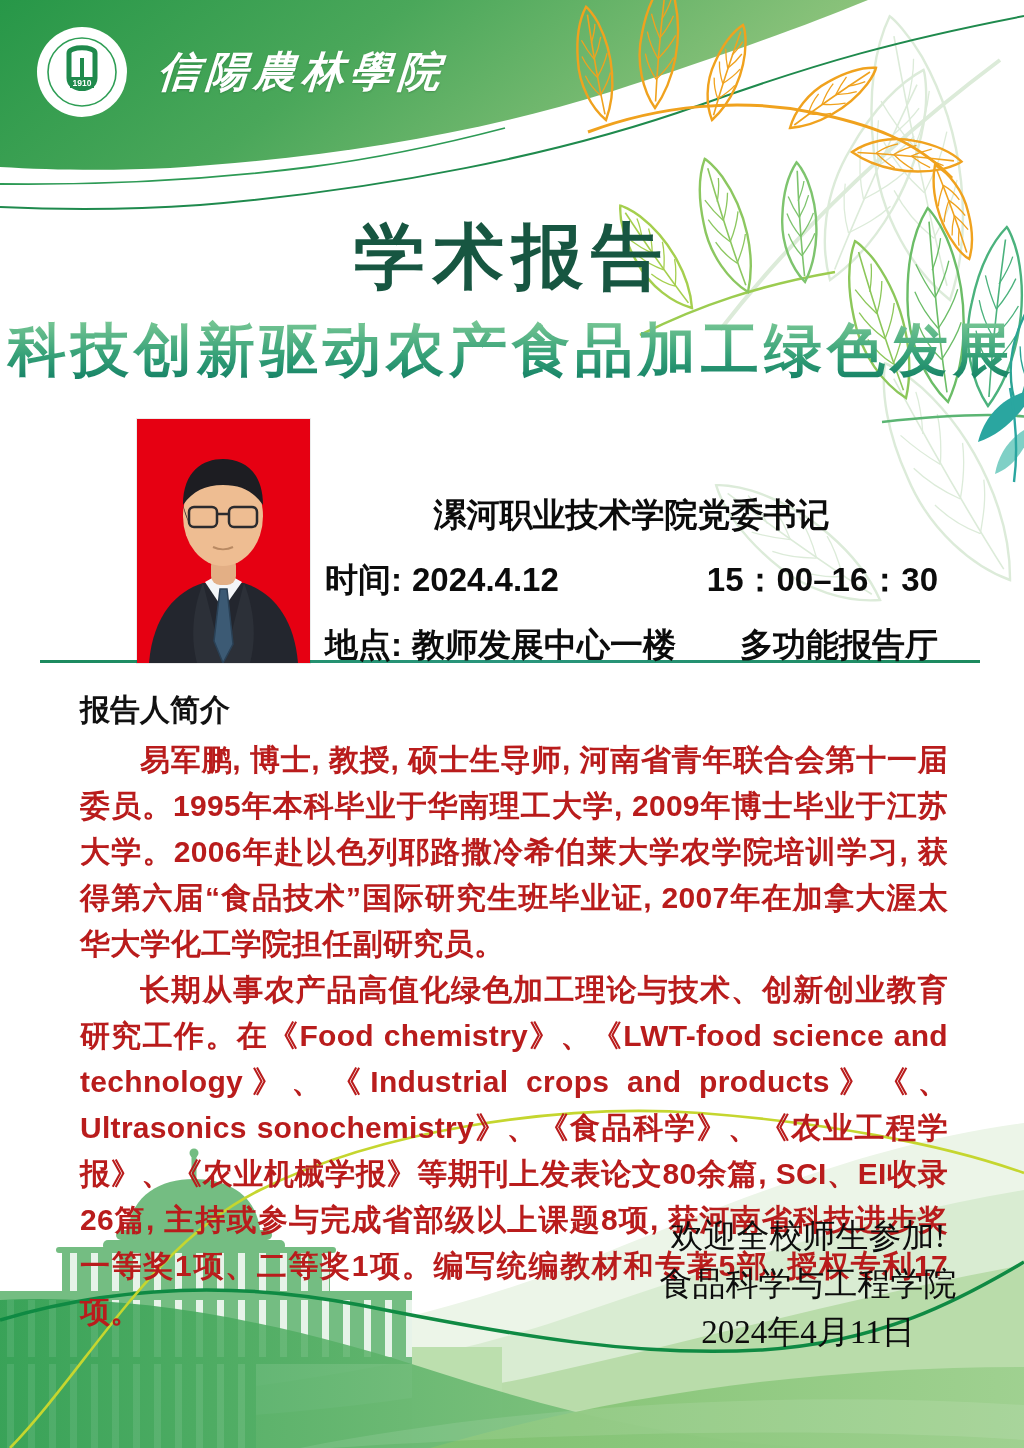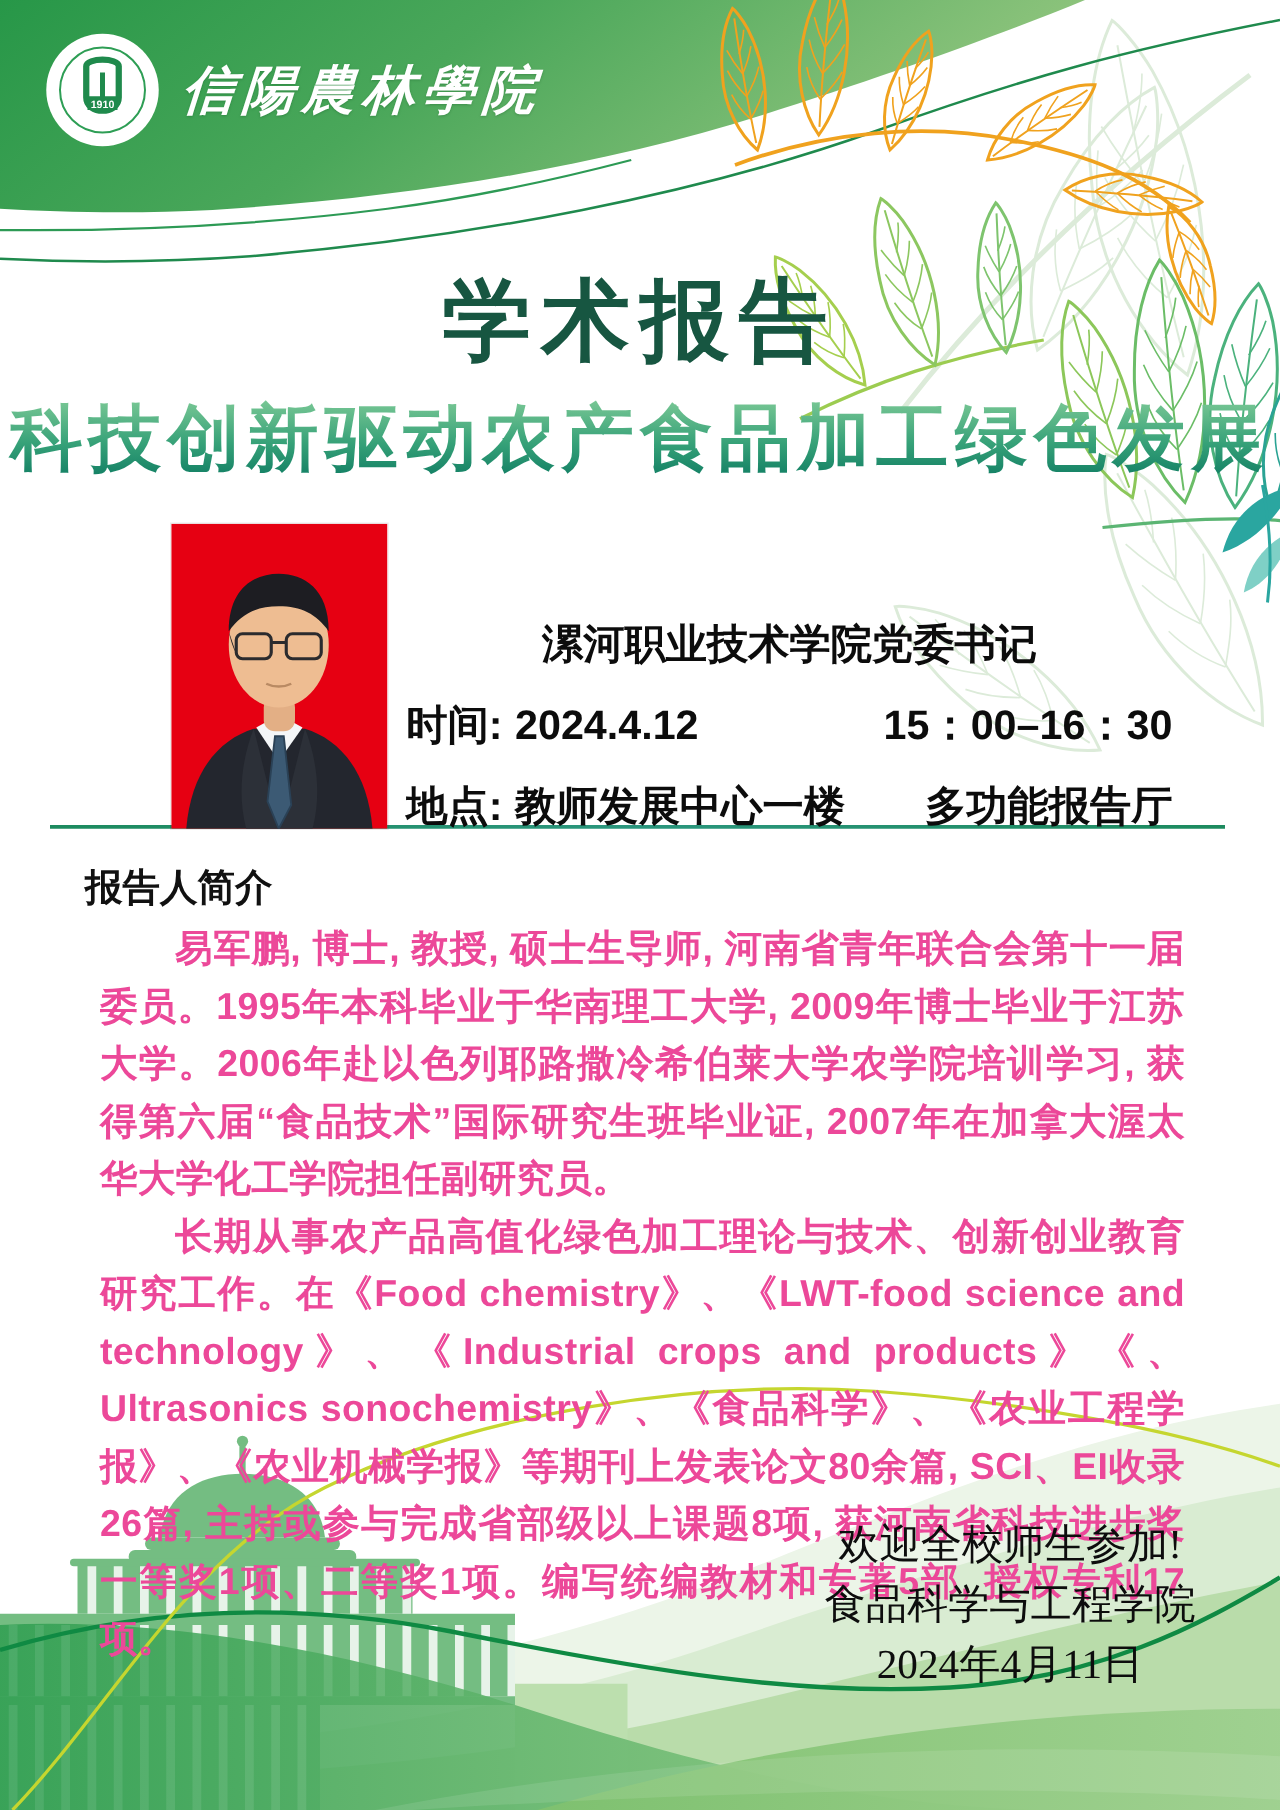--- a/index.html
+++ b/index.html
@@ -6,21 +6,21 @@
   html,body { background:#888; }
   .poster {
     position:relative; width:1024px; height:1448px; margin:0 auto;
     background:#ffffff; overflow:hidden;
     font-family:"Liberation Sans", sans-serif;
   }
   svg { display:block; }
 
   
   #top-deco { position:absolute; top:0; left:0; z-index:1; }
-  .logo-row { position:absolute; top:26px; left:36px; z-index:3; display:flex; align-items:center; gap:18px; }
+  .logo-row { position:absolute; top:26px; left:36px; z-index:3; display:flex; align-items:center; gap:30px; }
   .uni-name {
     color:#ffffff; font-family:"Liberation Serif", serif; font-style:italic; font-weight:700;
     font-size:42px; letter-spacing:6px; transform:skewX(-4deg); text-shadow:0 1px 2px rgba(0,60,20,.25);
   }
 
   
   .kicker {
     position:absolute; top:210px; left:0; width:100%; z-index:2;
     text-align:center; font-size:71px; font-weight:800; letter-spacing:8px; color:#175641;
   }
@@ -37,24 +37,24 @@
            box-shadow:0 0 0 1px rgba(0,0,0,.08); }
   .info  { position:absolute; top:418px; left:325px; right:86px; z-index:3; }
   .info-row { height:65px; display:flex; align-items:center; justify-content:space-between;
               font-size:33px; font-weight:700; color:#0c0c0c; white-space:nowrap; }
   .info-row.right-only { justify-content:center; }
   .lbl { margin-right:10px; }
   .divider { position:absolute; top:660px; left:40px; right:44px; height:3px; z-index:2;
              background:linear-gradient(90deg,#1c8a5e,#2a967d 50%,#1c8a5e); }
 
   
-  .bio-heading { position:absolute; top:690px; left:68px; z-index:3;
+  .bio-heading { position:absolute; top:690px; left:80px; z-index:3;
                  font-size:30px; font-weight:600; color:#111; }
   .bio { position:absolute; top:737px; left:80px; width:868px; z-index:3;
-         font-size:30px; line-height:46px; font-weight:600; color:#ec4899;
+         font-size:30px; line-height:46px; font-weight:600; color:#b91c1c;
          text-align:justify; letter-spacing:.3px; }
   .bio p { text-indent:2em; margin:0; }
 
   
   #bottom-deco { position:absolute; left:0; top:1095px; z-index:1; }
   .footer-block { position:absolute; top:1212px; left:640px; width:336px; z-index:4;
                   text-align:center; font-family:"Liberation Serif", serif;
                   font-size:33px; line-height:48px; color:#0d0d0d; }
 </style>
 </head>

